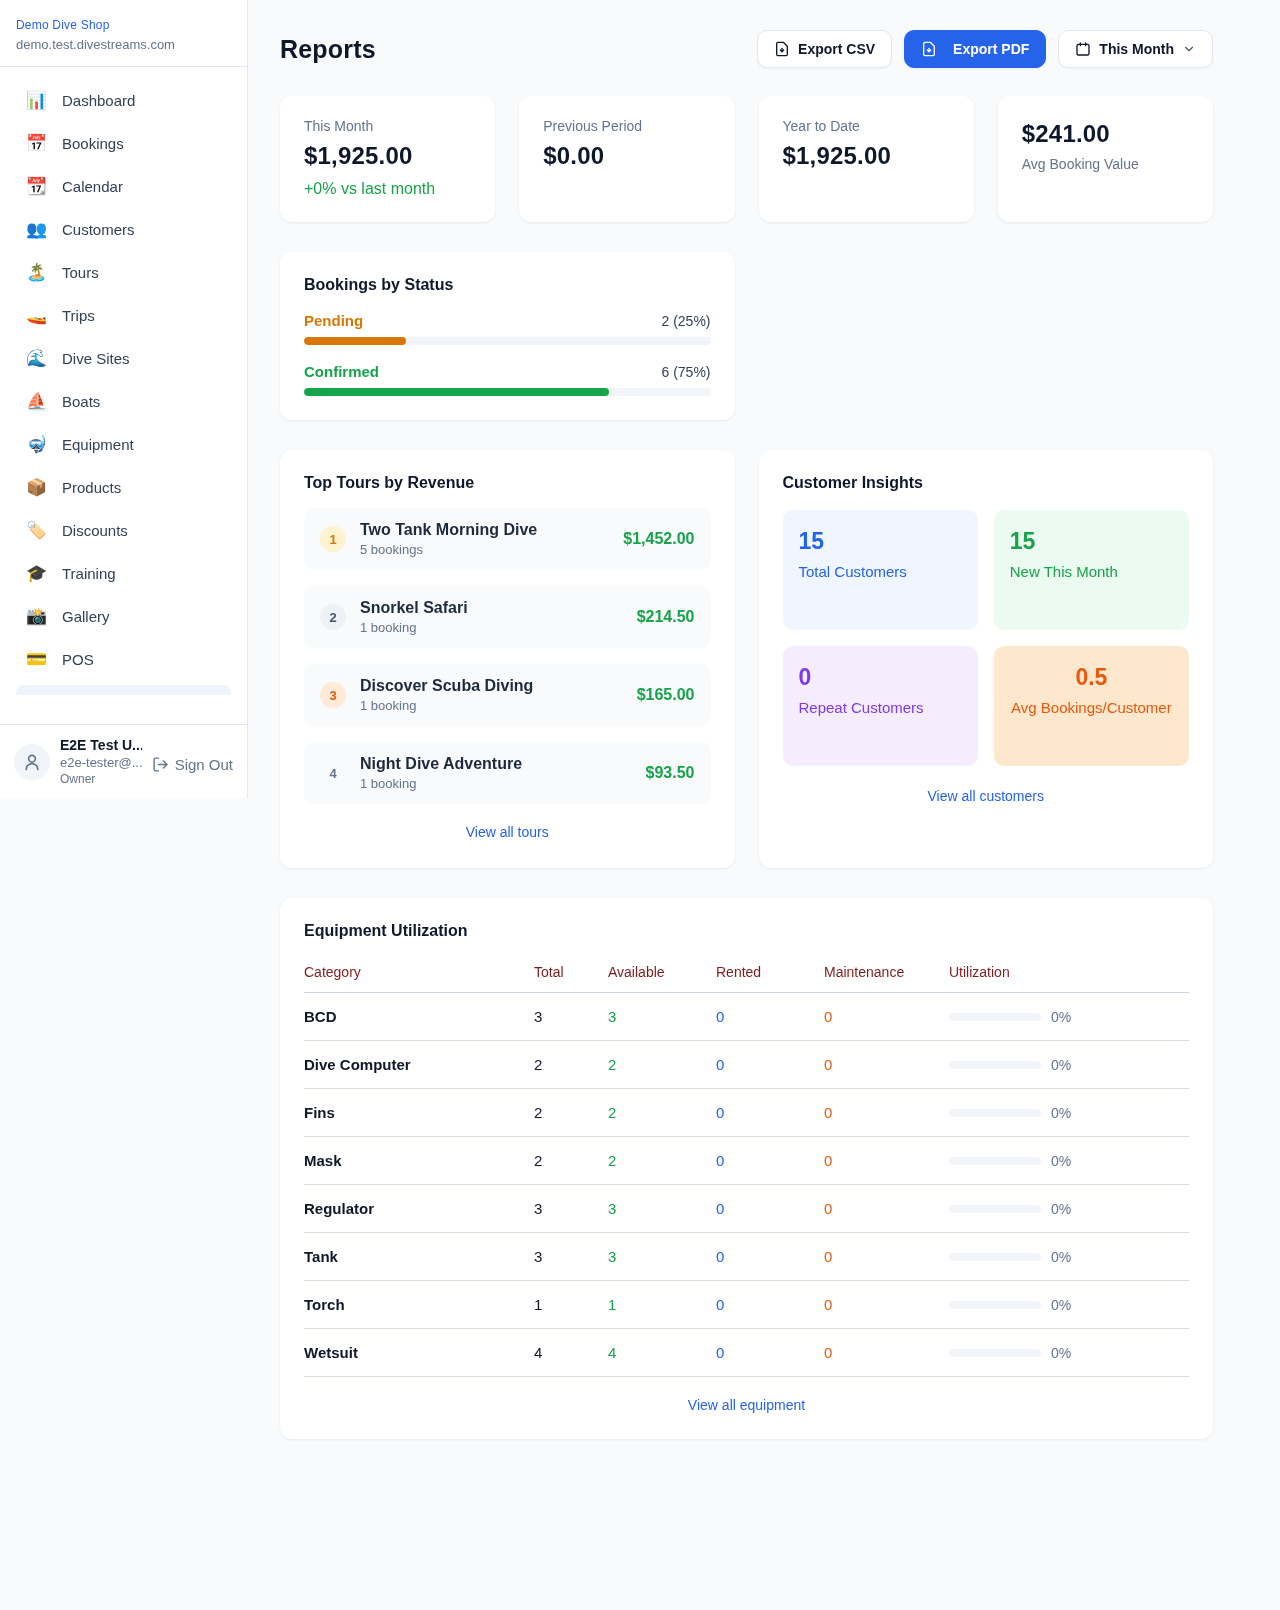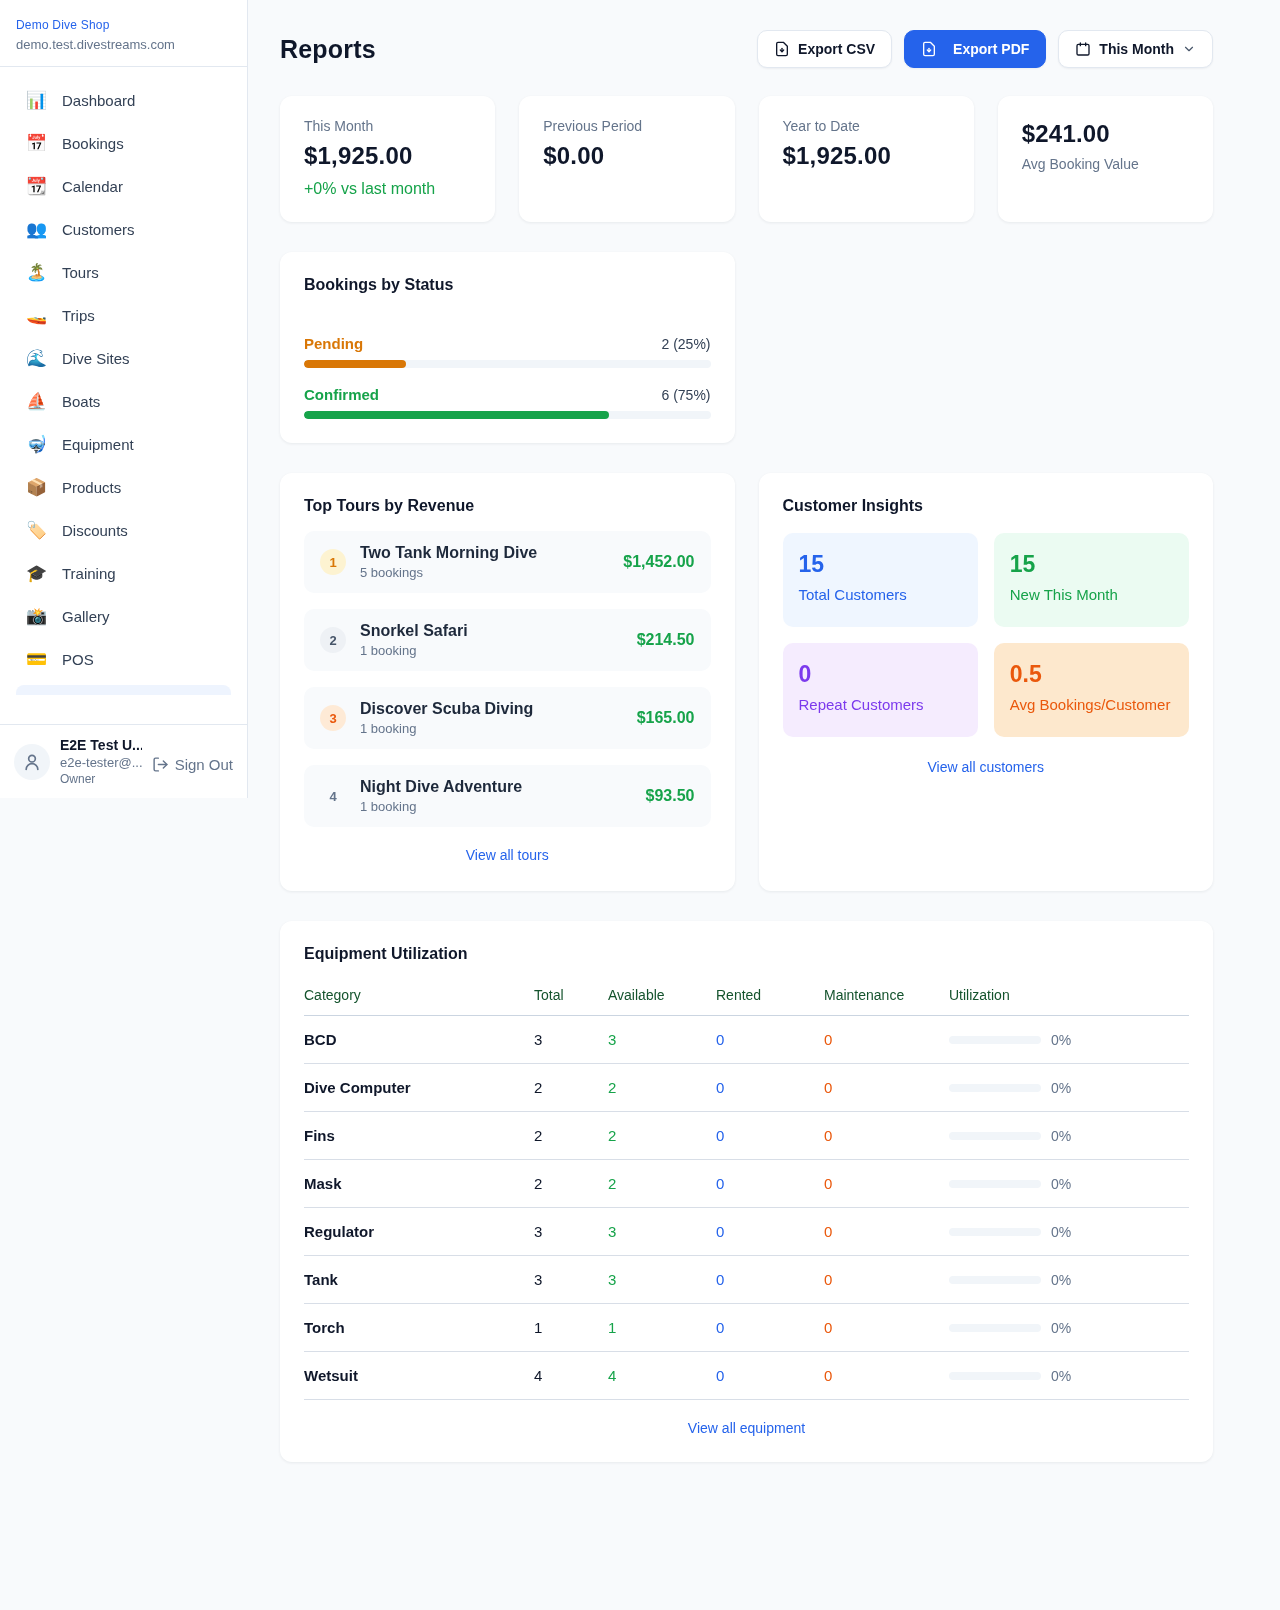--- a/index.html
+++ b/index.html
@@ -75,33 +75,33 @@
   .rank-3 { background:#feead6; color:#ea580c; }
   .rank-4 { background:transparent; color:#64748b; }
   .tour-info { flex:1; min-width:0; }
   .tour-name { font-size:16px; font-weight:600; color:#1e293b; }
   .tour-bookings { font-size:13px; color:#64748b; margin-top:3px; }
   .tour-revenue { font-size:16px; font-weight:700; color:#16a34a; flex:none; }
   .view-link { display:block; text-align:center; color:#2563eb; font-size:14px; margin-top:20px;
     cursor:pointer; text-decoration:none; }
 
   .tiles { display:grid; grid-template-columns:1fr 1fr; gap:16px; margin-top:18px; }
-  .tile { border-radius:10px; padding:18px 16px; height:94px; }
+  .tile { border-radius:10px; padding:18px 16px; height:120px; }
   .tile-value { font-size:23px; font-weight:800; }
   .tile-label { font-size:15px; font-weight:500; margin-top:8px; }
   .tile-blue   { background:#eff6ff; } .tile-blue .tile-value, .tile-blue .tile-label { color:#2563eb; }
   .tile-green  { background:#ebfbf2; } .tile-green .tile-value, .tile-green .tile-label { color:#16a34a; }
   .tile-purple { background:#f5ecfe; } .tile-purple .tile-value, .tile-purple .tile-label { color:#7c3aed; }
-  .tile-orange { background:#fde8cd; } .tile-orange .tile-value, .tile-orange .tile-label { color:#ea580c; }
+  .tile-orange { background:#fde8cd; } .tile-orange .tile-value, .tile-orange .tile-label { color:#ea580c;text-align:center; }
   .insights-card .view-link { margin-top:22px; }
 
   
   .equip-card { padding:24px 24px 26px 24px; }
   table.equip { width:100%; border-collapse:collapse; margin-top:16px; }
-  table.equip th { text-align:left; font-size:14px; font-weight:400; color:#14532d;
+  table.equip th { text-align:left; font-size:14px; font-weight:400; color:#7f1d1d;
     padding:8px 0 12px 0; border-bottom:1px solid #cbd5e1; }
   table.equip td { font-size:15px; padding:0; height:48px; border-bottom:1px solid #d8dee7; }
   td.c-cat { font-weight:600; }
   .c-total { width:74px; } .c-avail { width:108px; } .c-rent { width:108px; }
   .c-maint { width:125px; } .c-util { width:240px; }
   .num { padding-left:8px; }
   td.c-total { color:#0f172a; } td.c-avail { color:#16a34a; }
   td.c-rent { color:#2563eb; } td.c-maint { color:#ea580c; }
   .util-cell { display:flex; align-items:center; gap:10px; }
   .util-bar { width:92px; height:8px; border-radius:99px; background:#f1f5f9; }
@@ -250,21 +250,21 @@
       <div class="stat-value">$241.00</div>
       <div class="stat-label">Avg Booking Value</div>
     </div>
   </div>
 
   <div class="row-2">
     <div class="card status-card">
       <div class="card-title">Bookings by Status</div>
       <div class="status-row">
         <div class="status-line">
-          <span class="status-label" style="color: rgb(217, 119, 6); margin-top: 23px;">Pending</span>
+          <span class="status-label" style="color: rgb(217, 119, 6);">Pending</span>
           <span class="status-value">2 (25%)</span>
         </div>
         <div class="track">
           <div class="fill" style="width: 25%; background: rgb(217, 119, 6);"></div>
         </div>
       </div>
       <div class="status-row">
         <div class="status-line">
           <span class="status-label" style="color: rgb(22, 163, 74);">Confirmed</span>
           <span class="status-value">6 (75%)</span>

